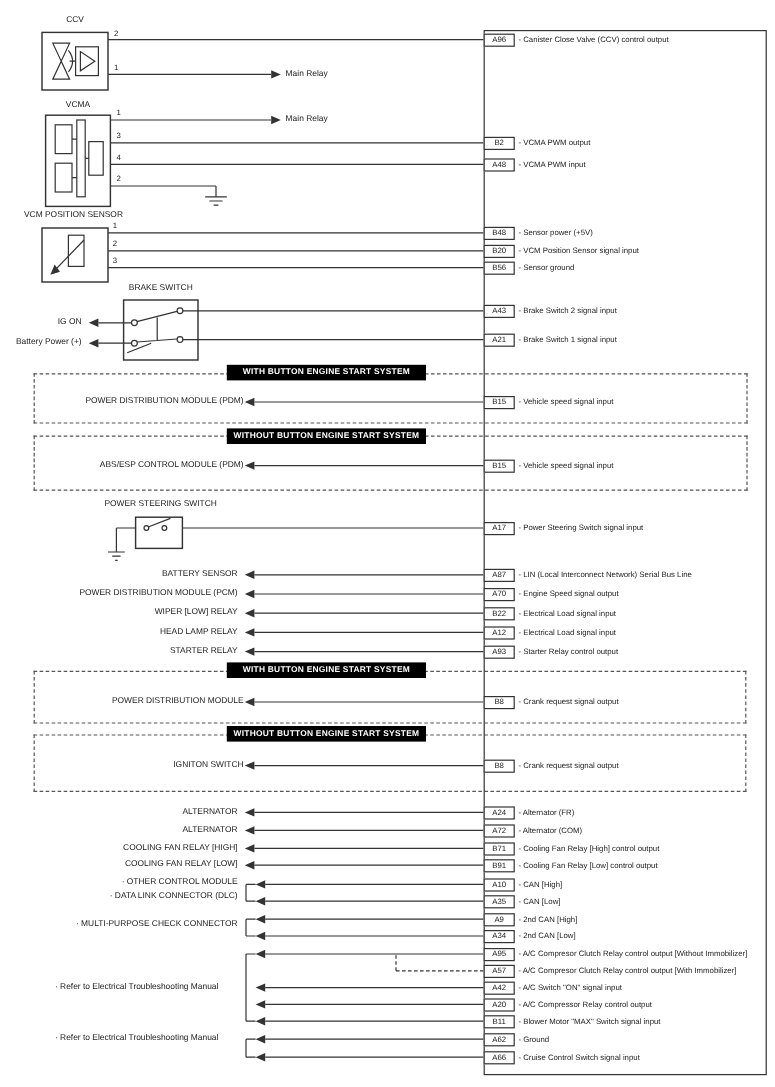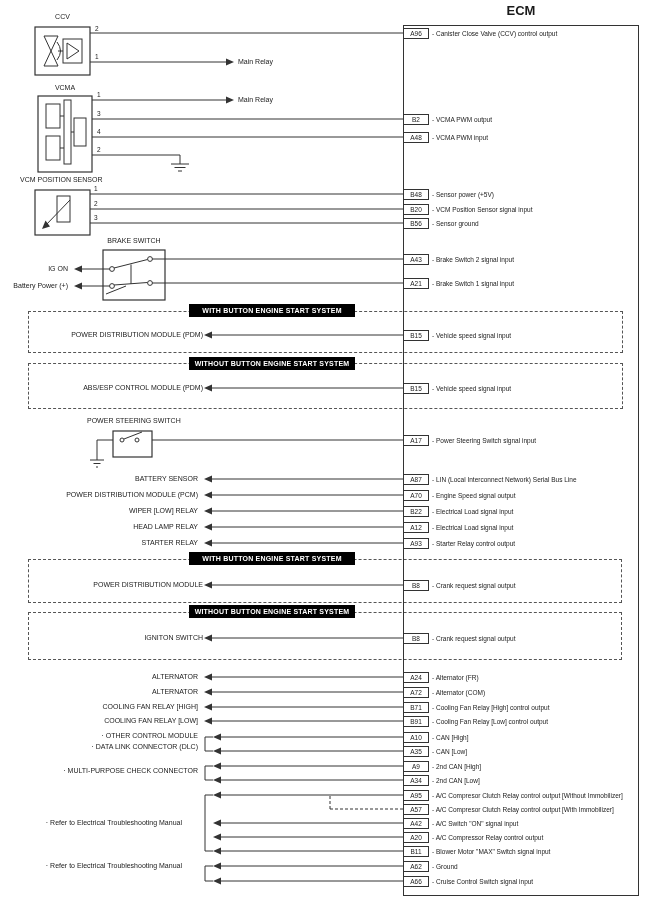--- a/index.html
+++ b/index.html
@@ -99,21 +99,20 @@
         <circle cx="137" cy="440" r="2" fill="#fff"></circle>
     </g>
   </svg>
 
   <div class="dashed-box" style="left:28px;top:311px;width:595px;height:42px;"></div>
   <div class="dashed-box" style="left:28px;top:363px;width:595px;height:46px;"></div>
   <div class="dashed-box" style="left:28px;top:559px;width:594px;height:44px;"></div>
   <div class="dashed-box" style="left:28px;top:612px;width:594px;height:48px;"></div>
 
   <div class="ecm-box"></div>
-  <div class="ecm-title">ECM</div>
 
   <div class="banner" style="left:189px;top:304px;">WITH BUTTON ENGINE START SYSTEM</div>
   <div class="banner" style="left:189px;top:357px;">WITHOUT BUTTON ENGINE START SYSTEM</div>
   <div class="banner" style="left:189px;top:552px;">WITH BUTTON ENGINE START SYSTEM</div>
   <div class="banner" style="left:189px;top:605px;">WITHOUT BUTTON ENGINE START SYSTEM</div>
 
   <div class="comp-label center" style="left:35px;top:13px;width:55px;">CCV</div>
   <div class="comp-label center" style="left:38px;top:84px;width:54px;">VCMA</div>
   <div class="comp-label" style="left:20px;top:176px;">VCM POSITION SENSOR</div>
   <div class="comp-label center" style="left:95px;top:237px;width:78px;">BRAKE SWITCH</div>

